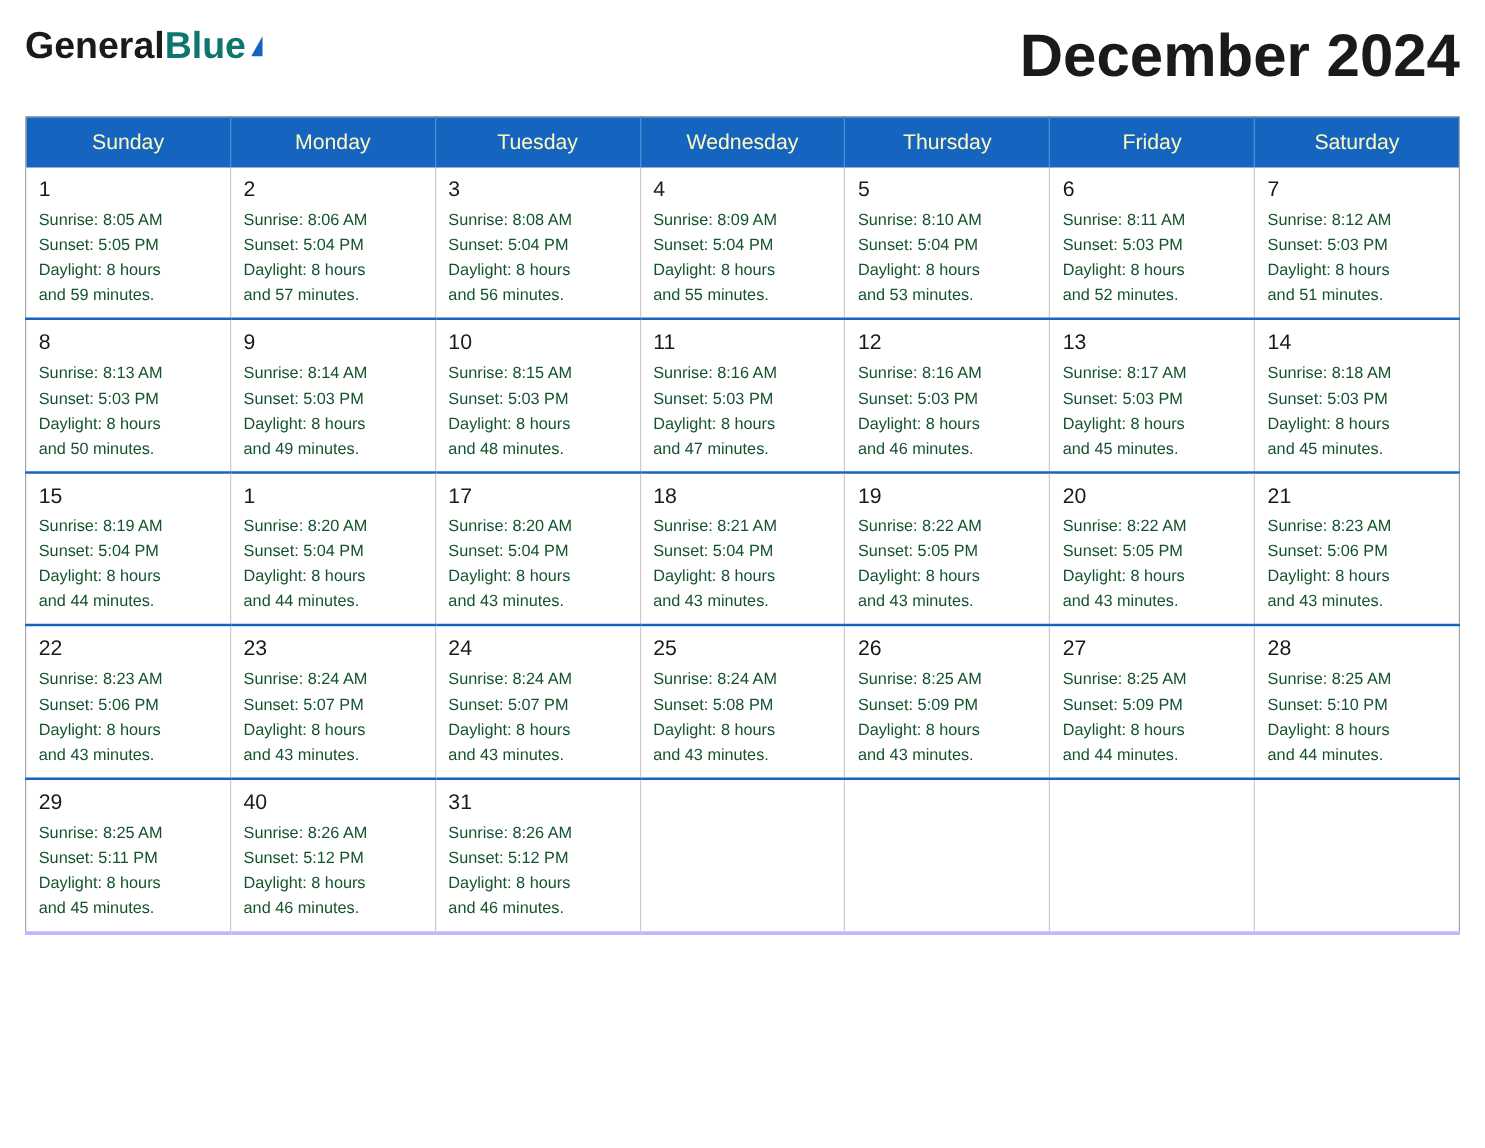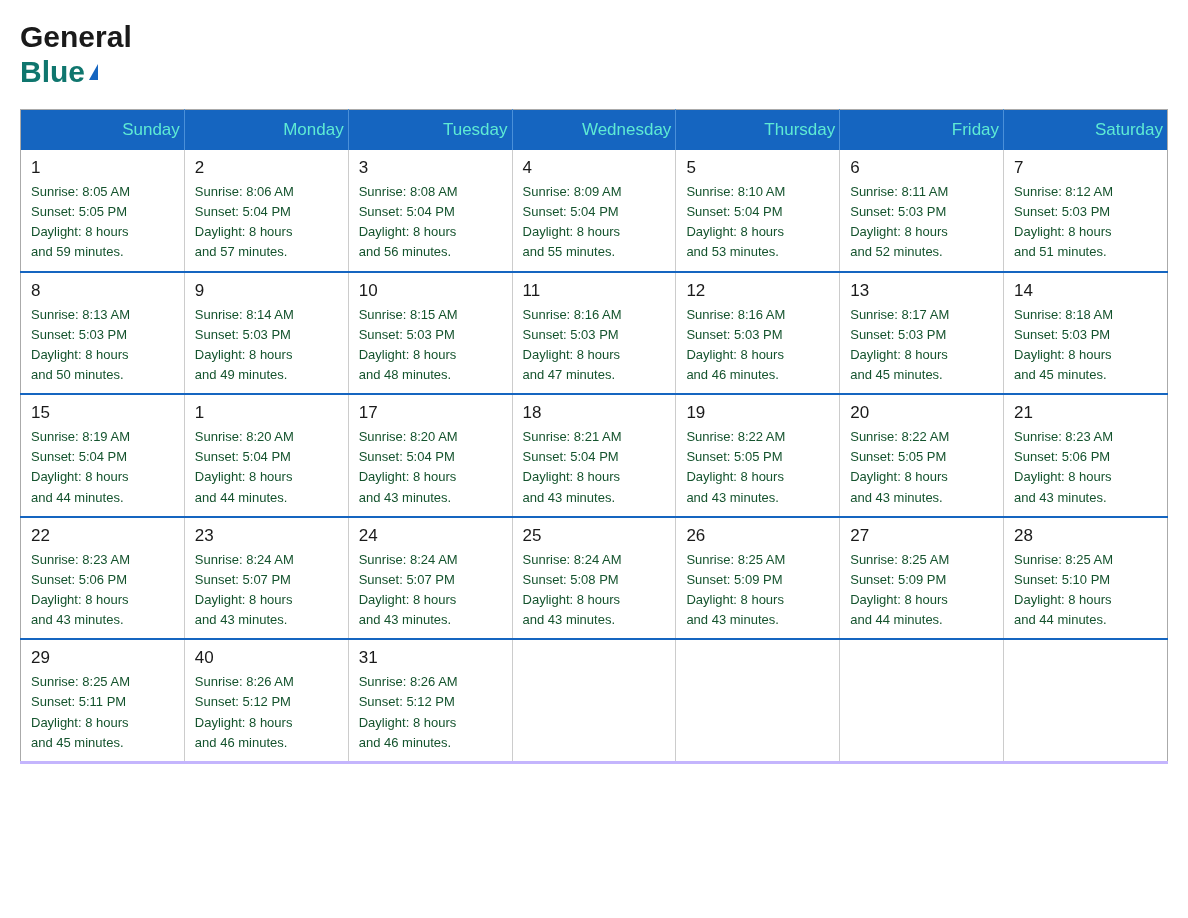--- a/index.html
+++ b/index.html
@@ -30,23 +30,23 @@
       color: #444;
       margin-top: 4px;
     }
     .calendar {
       width: 100%;
       border-collapse: collapse;
       border: 1px solid #aaa;
     }
     .calendar th {
       background-color: #1565c0;
-      color: #5eead4;
-      padding: 10px 4px;
-      text-align: right;
+      color: #fef9c3;
+      padding: 10px 14px;
+      text-align: center;
       font-size: 17px;
       font-weight: normal;
       border-right: 1px solid #4a90d9;
     }
     .calendar th:last-child {
       border-right: none;
     }
     .calendar td {
       vertical-align: top;
       padding: 8px 10px;
@@ -80,21 +80,20 @@
     .logo-wrapper {
       display: flex;
       align-items: center;
       gap: 0px;
     }
     .logo-text {
       font-size: 30px;
       font-weight: bold;
       color: #1a1a1a;
       display: flex;
-      flex-direction: column;
       line-height: 1.15;
       text-align: right;
     }
     .logo-text .general-part {
       color: #1a1a1a;
     }
     .logo-text .blue-part {
       color: #0f766e;
       display: flex;
       align-items: center;
@@ -117,20 +116,21 @@
   <div class="logo-wrapper">
     <div class="logo-text">
       <span class="general-part">General</span>
       <span class="blue-part">
         <span>Blue</span>
         <span class="triangle-icon"></span>
       </span>
     </div>
   </div>
   <div class="title-section">
+    <div class="main-title">December 2024</div>
   </div>
 </div>
 
 <table class="calendar">
   <thead>
     <tr>
       <th>Sunday</th>
       <th>Monday</th>
       <th>Tuesday</th>
       <th>Wednesday</th>

